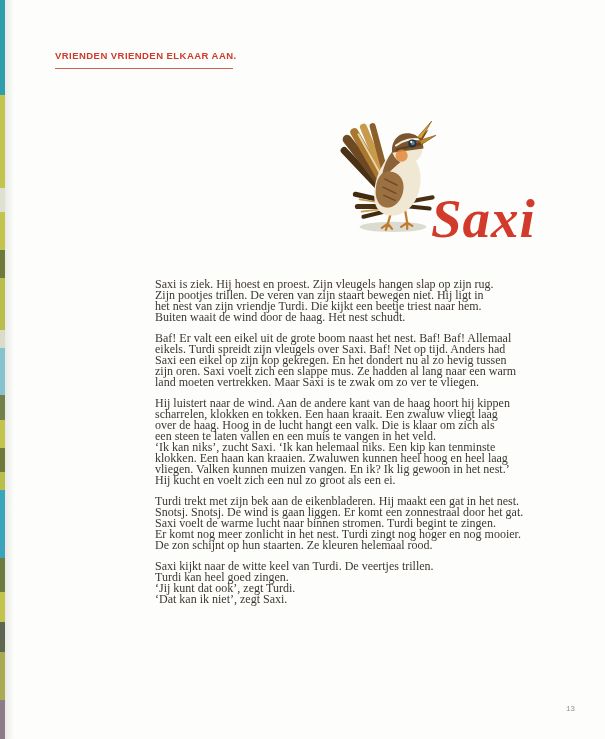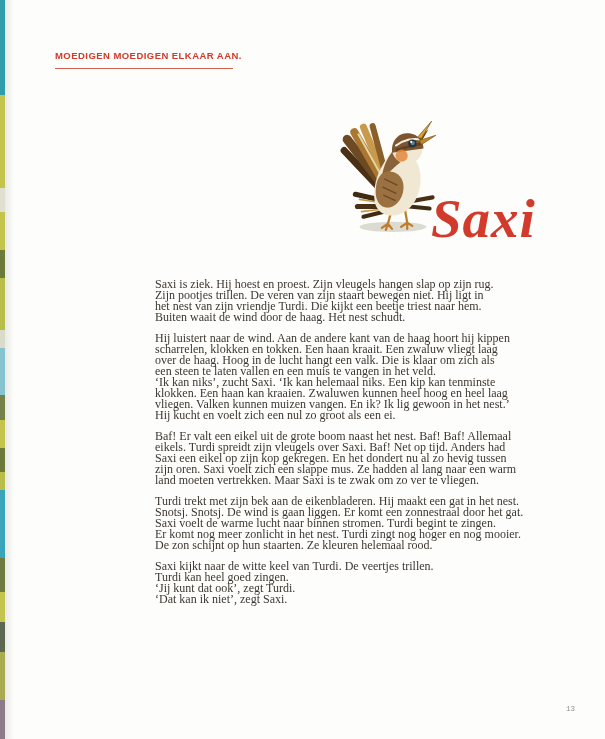--- a/index.html
+++ b/index.html
@@ -80,21 +80,21 @@
   }
 </style>
 </head>
 <body>
 
 <div class="page">
 
   <div class="edge-strip"></div>
   <div class="edge-shadow"></div>
 
-  <div class="kicker">MOEDIGEN MOEDIGEN ELKAAR AAN.</div>
+  <div class="kicker">VRIENDEN VRIENDEN ELKAAR AAN.</div>
   <div class="kicker-rule"></div>
 
   <svg class="bird" viewBox="0 0 110 122" xmlns="http://www.w3.org/2000/svg" aria-hidden="true">
 
     <ellipse cx="54" cy="113" rx="33" ry="5" fill="#dcdbd1"></ellipse>
 
     <g stroke-linecap="round" fill="none">
       <path d="M42,76 L6,38" stroke="#4a3015" stroke-width="7"></path>
       <path d="M44,72 L9,27" stroke="#6d4a24" stroke-width="9"></path>
       <path d="M45,70 L16,20" stroke="#a9772f" stroke-width="8"></path>
@@ -148,33 +148,33 @@
     <path d="M80,28 L96,23 L82,32 Z" fill="#c08a26" stroke="#8a5f1e" stroke-width="0.8"></path>
   </svg>
 
   <h1 class="title">Saxi</h1>
 
   <main class="story">
     <p>Saxi is ziek. Hij hoest en proest. Zijn vleugels hangen slap op zijn rug.
 Zijn pootjes trillen. De veren van zijn staart bewegen niet. Hij ligt in
 het nest van zijn vriendje Turdi. Die kijkt een beetje triest naar hem.
 Buiten waait de wind door de haag. Het nest schudt.</p>
+    <p>Baf! Er valt een eikel uit de grote boom naast het nest. Baf! Baf! Allemaal
+eikels. Turdi spreidt zijn vleugels over Saxi. Baf! Net op tijd. Anders had
+Saxi een eikel op zijn kop gekregen. En het dondert nu al zo hevig tussen
+zijn oren. Saxi voelt zich een slappe mus. Ze hadden al lang naar een warm
+land moeten vertrekken. Maar Saxi is te zwak om zo ver te vliegen.</p>
     <p>Hij luistert naar de wind. Aan de andere kant van de haag hoort hij kippen
 scharrelen, klokken en tokken. Een haan kraait. Een zwaluw vliegt laag
 over de haag. Hoog in de lucht hangt een valk. Die is klaar om zich als
 een steen te laten vallen en een muis te vangen in het veld.
 ‘Ik kan niks’, zucht Saxi. ‘Ik kan helemaal niks. Een kip kan tenminste
 klokken. Een haan kan kraaien. Zwaluwen kunnen heel hoog en heel laag
 vliegen. Valken kunnen muizen vangen. En ik? Ik lig gewoon in het nest.’
 Hij kucht en voelt zich een nul zo groot als een ei.</p>
-    <p>Baf! Er valt een eikel uit de grote boom naast het nest. Baf! Baf! Allemaal
-eikels. Turdi spreidt zijn vleugels over Saxi. Baf! Net op tijd. Anders had
-Saxi een eikel op zijn kop gekregen. En het dondert nu al zo hevig tussen
-zijn oren. Saxi voelt zich een slappe mus. Ze hadden al lang naar een warm
-land moeten vertrekken. Maar Saxi is te zwak om zo ver te vliegen.</p>
     <p>Turdi trekt met zijn bek aan de eikenbladeren. Hij maakt een gat in het nest.
 Snotsj. Snotsj. De wind is gaan liggen. Er komt een zonnestraal door het gat.
 Saxi voelt de warme lucht naar binnen stromen. Turdi begint te zingen.
 Er komt nog meer zonlicht in het nest. Turdi zingt nog hoger en nog mooier.
 De zon schijnt op hun staarten. Ze kleuren helemaal rood.</p>
     <p>Saxi kijkt naar de witte keel van Turdi. De veertjes trillen.
 Turdi kan heel goed zingen.
 ‘Jij kunt dat ook’, zegt Turdi.
 ‘Dat kan ik niet’, zegt Saxi.</p>
   </main>

